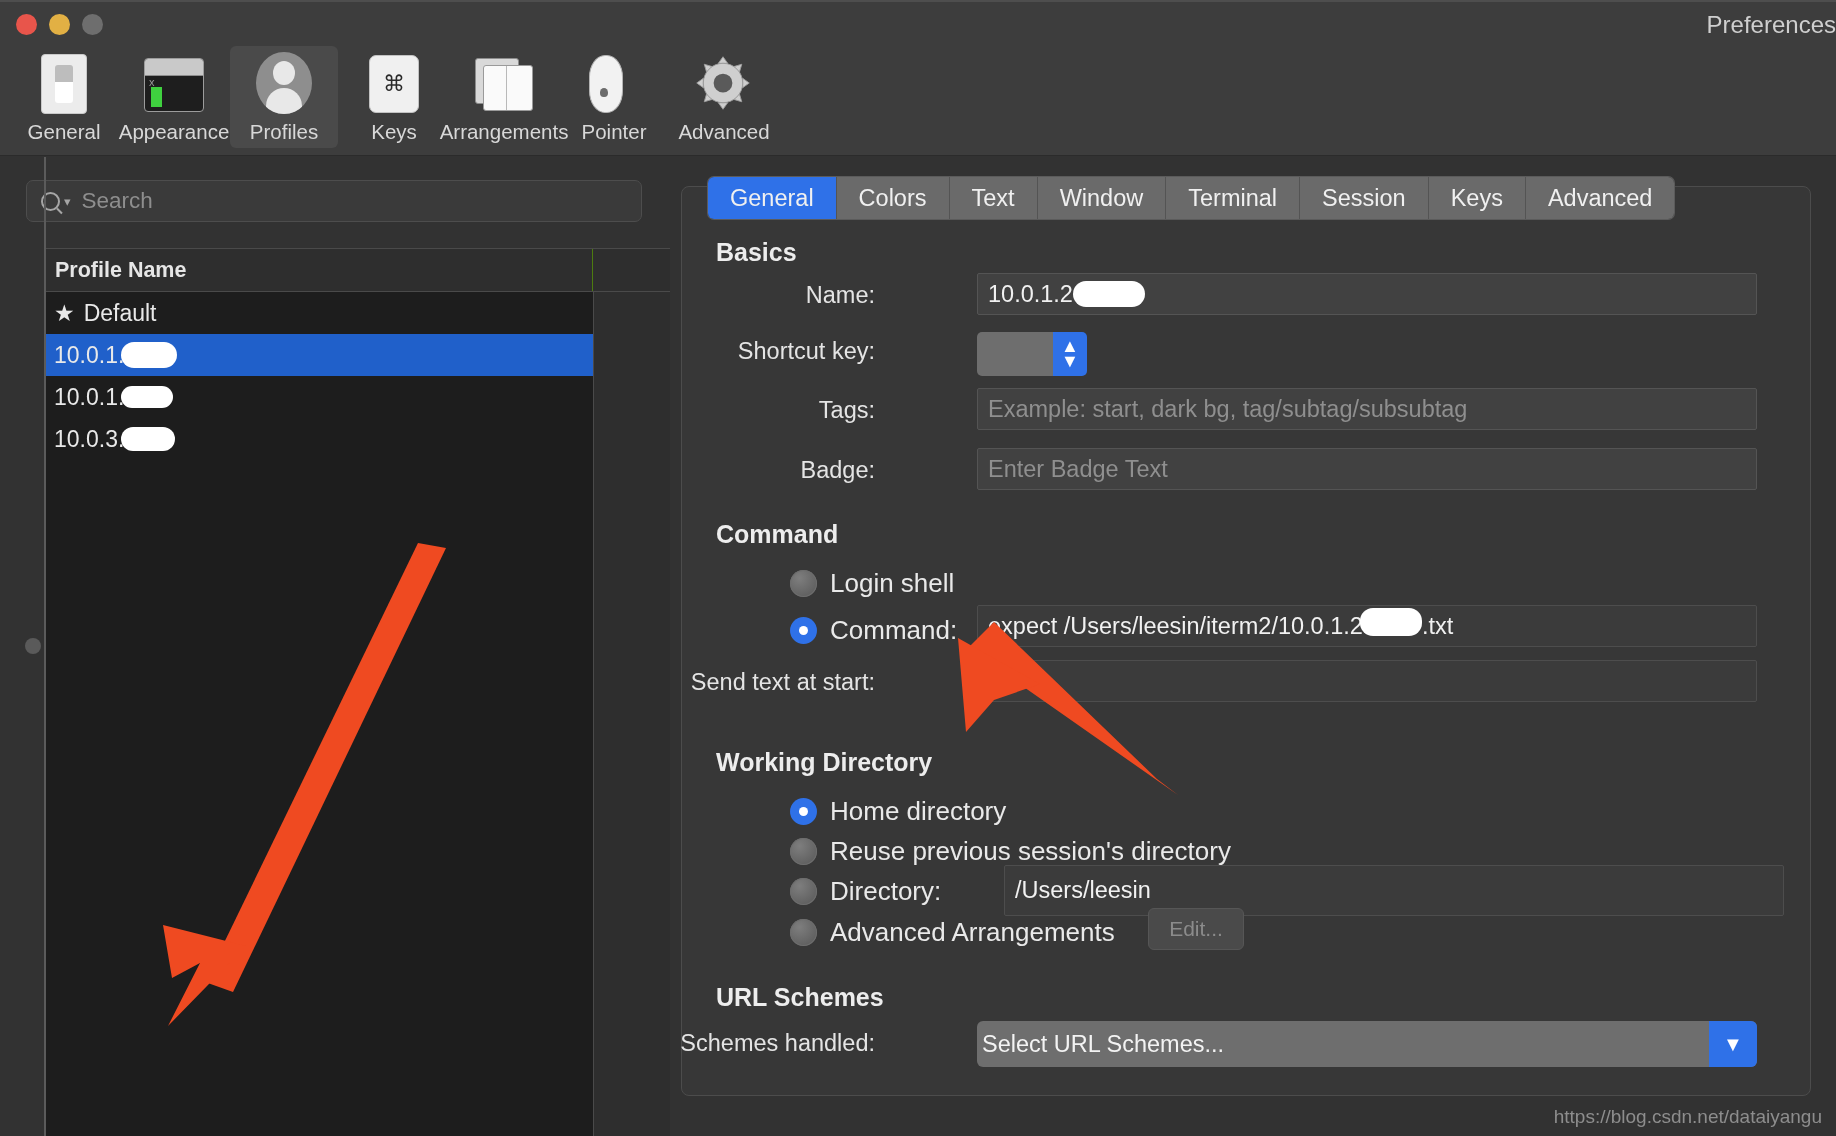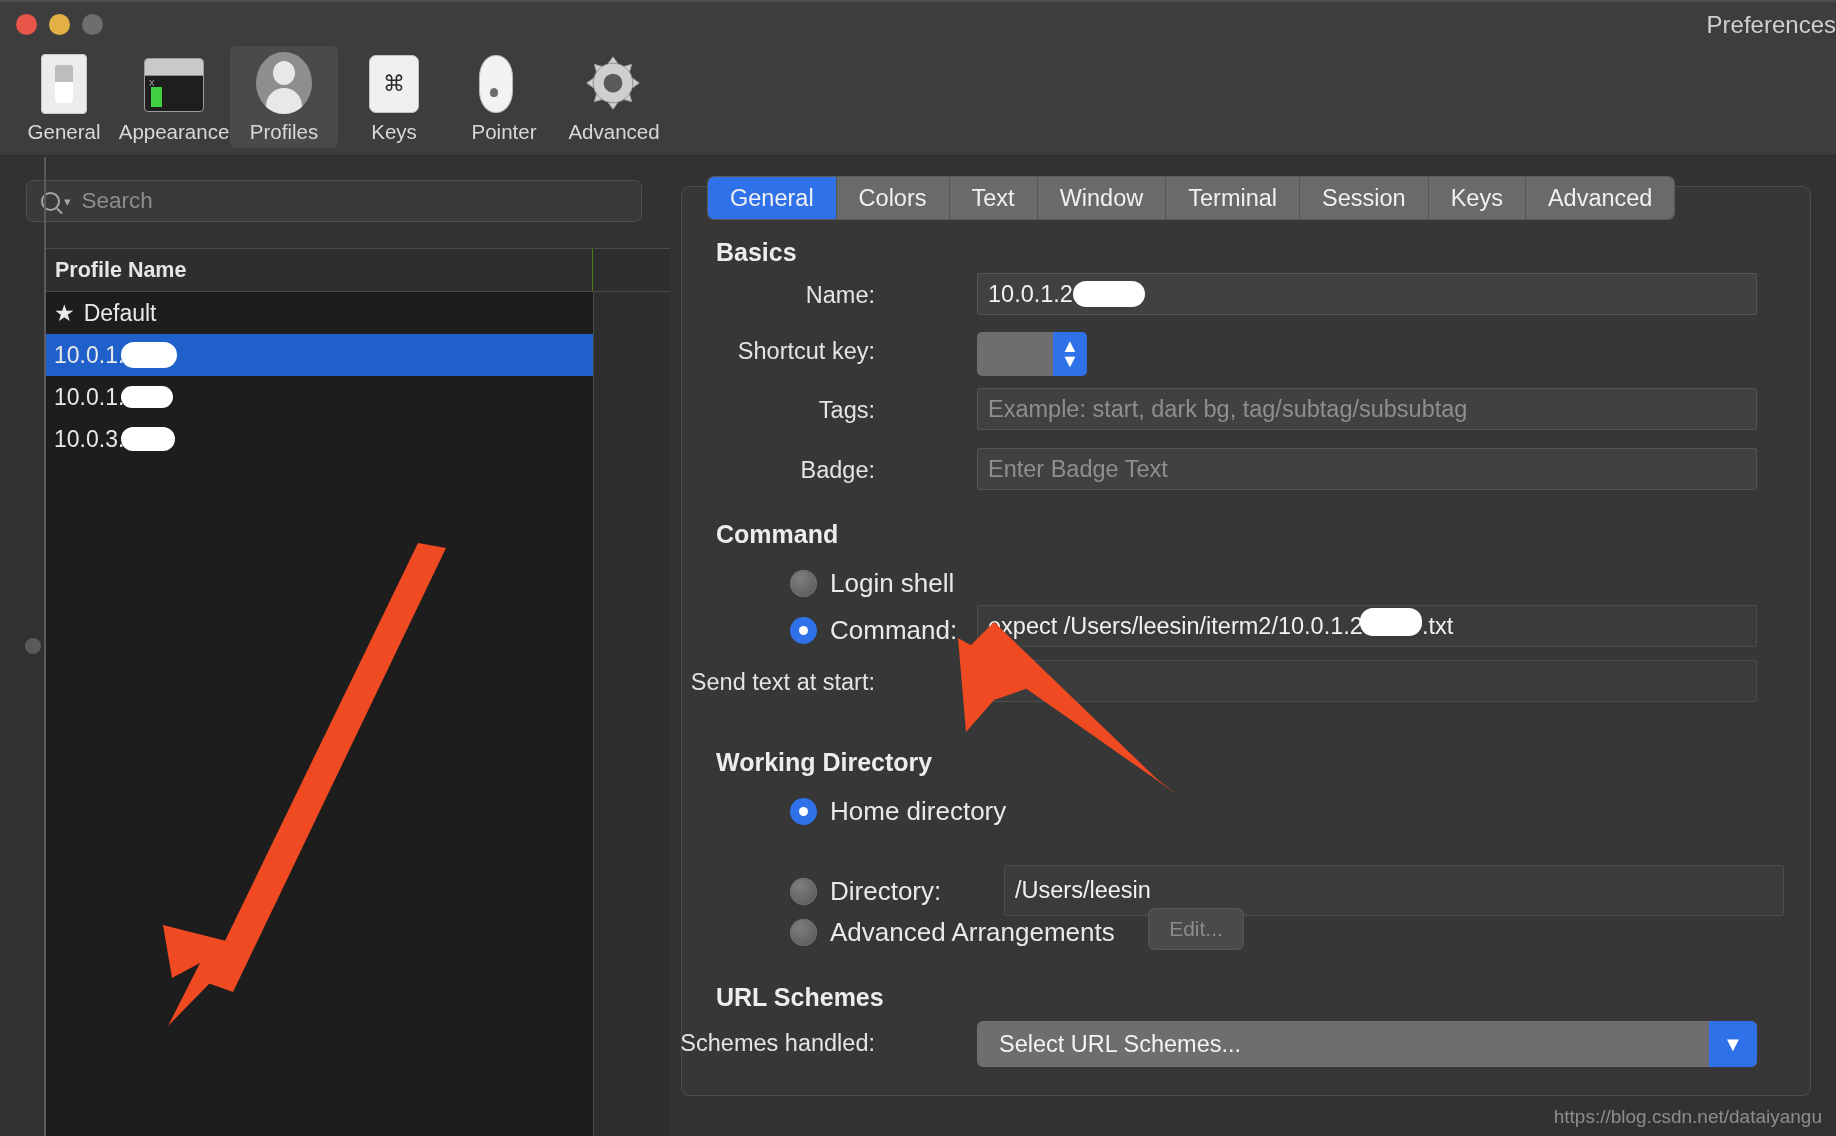--- a/index.html
+++ b/index.html
@@ -489,21 +489,21 @@
   }
 
   .popup {
     position: absolute;
     background: #6e6e6e;
     border-radius: 6px;
     display: flex;
     align-items: center;
     color: #f3f3f3;
     font-size: 23.5px;
-    padding-left: 22px;
+    padding-left: 5px;
     box-sizing: border-box;
   }
   .popup .arrowbox {
     position: absolute;
     right: 0; top: 0; bottom: 0;
     width: 48px;
     background: #2f71e8;
     border-radius: 0 6px 6px 0;
     color: #fff;
     display: flex;
@@ -567,20 +567,29 @@
       <div class="tb-label">Profiles</div>
     </div>
 
     <div class="tb-item">
       <div class="tb-icon">
           <div class="ic-keys">⌘</div>
         </div>
       <div class="tb-label">Keys</div>
     </div>
 
+    <div class="tb-item">
+      <div class="tb-icon">
+        <div class="ic-arrange">
+            <div class="w1"></div>
+            <div class="w2"></div>
+          </div>
+      </div>
+      <div class="tb-label">Arrangements</div>
+    </div>
 
     <div class="tb-item">
       <div class="tb-icon">
         <div class="ic-pointer">
             <div class="side"></div>
             <div class="body"></div>
             <div class="apple"></div>
           </div>
       </div>
       <div class="tb-label">Pointer</div>
@@ -703,20 +712,24 @@
   <div class="field-label" style="left:600px; top:669px; width:275px;">Send text at start:</div>
   <div class="textfield plain" style="left:977px; top:660px; width:780px; height:42px;"></div>
 
   <div class="section-title" style="left:716px; top:748px;">Working Directory</div>
 
   <div class="radio-row" style="left:790px; top:796px;">
     <div class="radio on"></div>
     <div class="radio-label">Home directory</div>
   </div>
 
+  <div class="radio-row" style="left:790px; top:836px;">
+    <div class="radio"></div>
+    <div class="radio-label">Reuse previous session's directory</div>
+  </div>
 
   <div class="radio-row" style="left:790px; top:876px;">
     <div class="radio"></div>
     <div class="radio-label">Directory:</div>
   </div>
   <div class="textfield plain" style="left:1004px; top:865px; width:780px; height:51px;">/Users/leesin</div>
 
   <div class="radio-row" style="left:790px; top:917px;">
     <div class="radio"></div>
     <div class="radio-label">Advanced Arrangements</div>

